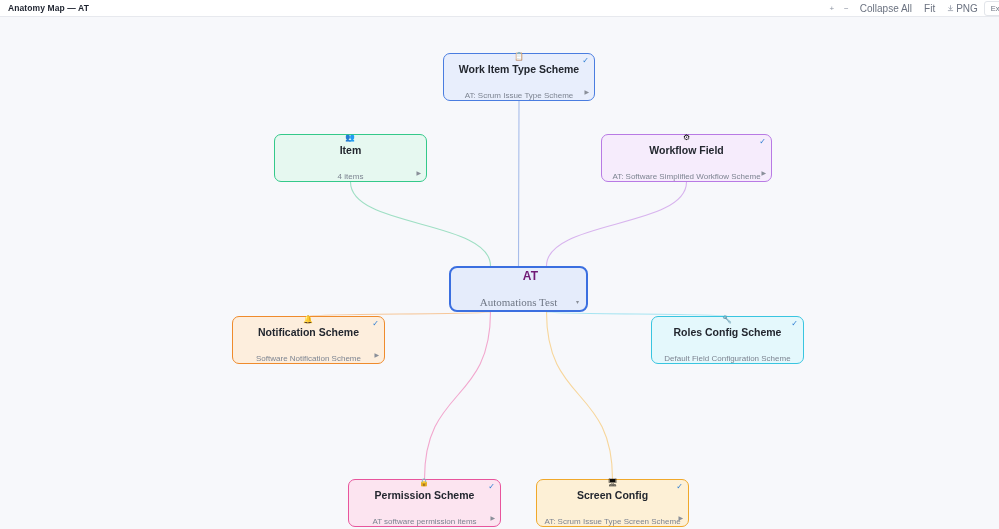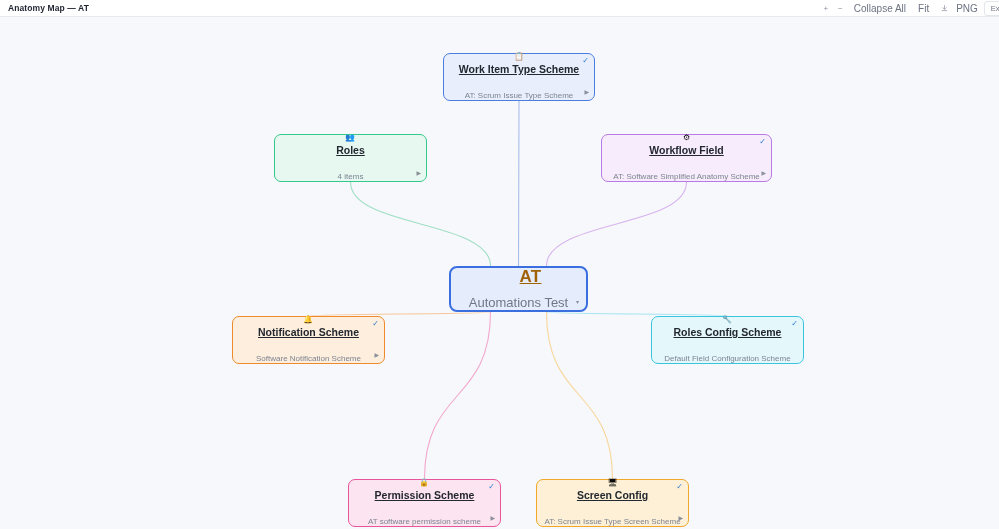--- a/index.html
+++ b/index.html
@@ -59,21 +59,21 @@
     line-height: 11px;
   }
   .tool-btn.icon-btn {
     font-size: 8px;
     color: #8b92a0;
     padding: 2px 5px;
   }
   .tool-btn.with-icon {
     display: inline-flex;
     align-items: center;
-    gap: 8px;
+    gap: 2px;
   }
   .dl-ico { display: inline-block; width: 7px; height: 7px; }
   .dl-ico svg { display: block; }
   #exit-btn {
     font-size: 7.5px;
     color: #6b7280;
     background: #ffffff;
     border: 1px solid #e2e5ea;
     border-radius: 3px;
     padding: 2px 6px;
@@ -121,21 +121,20 @@
     height: 10px;
     margin-bottom: 1px;
     opacity: 0.95;
   }
   .node-title {
     font-size: 10.5px;
     font-weight: bold;
     color: #23272f;
     line-height: 13px;
     white-space: nowrap;
-    text-decoration: underline;
   }
   .node-sub {
     font-size: 8px;
     color: #7d8491;
     line-height: 11px;
     margin-top: 14px;
     white-space: nowrap;
   }
   .node-check {
     position: absolute;
@@ -160,28 +159,29 @@
   }
 
   
   #node-root {
     background: #e5ecfb;
     border-color: #3b6fe0;
     border-width: 2px;
     border-radius: 8px;
   }
   #node-root .node-title {
-    font-size: 17px;
-    color: #a16207;
+    font-size: 12px;
+    color: #701a75;
     letter-spacing: 0.2px;
     margin-left: 24px;
   }
   #node-root .node-sub {
-    font-size: 13px;
+    font-size: 11px;
     color: #707886;
+    font-family: Liberation Serif, serif;
   }
 </style>
 </head>
 <body>
 
 <div id="app">
 
   <div id="header">
     <div id="title">Anatomy Map — AT</div>
 
@@ -221,48 +221,48 @@
         </div>
         <div class="node" style="left: 443px; top: 36px; width: 152px; height: 48px; background: rgb(232, 238, 252); border-color: rgb(74, 125, 224);">
           <div class="node-icon">📋</div>
           <div class="node-title">Work Item Type Scheme</div>
           <div class="node-sub">AT: Scrum Issue Type Scheme</div>
           <div class="node-check" style="color: rgb(43, 124, 211);">✓</div>
           <div class="node-expand">▶</div>
         </div>
         <div class="node" style="left: 274px; top: 117px; width: 153px; height: 48px; background: rgb(230, 248, 240); border-color: rgb(52, 201, 138);">
           <div class="node-icon">👥</div>
-          <div class="node-title">Roles</div>
+          <div class="node-title">Item</div>
           <div class="node-sub">4 items</div>
           <div class="node-expand">▶</div>
         </div>
         <div class="node" style="left: 601px; top: 117px; width: 171px; height: 48px; background: rgb(246, 236, 252); border-color: rgb(184, 122, 228);">
           <div class="node-icon">⚙</div>
           <div class="node-title">Workflow Field</div>
-          <div class="node-sub">AT: Software Simplified Anatomy Scheme</div>
+          <div class="node-sub">AT: Software Simplified Workflow Scheme</div>
           <div class="node-check" style="color: rgb(43, 124, 211);">✓</div>
           <div class="node-expand">▶</div>
         </div>
         <div class="node" style="left: 232px; top: 299px; width: 153px; height: 48px; background: rgb(253, 238, 221); border-color: rgb(239, 139, 44);">
           <div class="node-icon">🔔</div>
           <div class="node-title">Notification Scheme</div>
           <div class="node-sub">Software Notification Scheme</div>
           <div class="node-check" style="color: rgb(43, 124, 211);">✓</div>
           <div class="node-expand">▶</div>
         </div>
         <div class="node" style="left: 651px; top: 299px; width: 153px; height: 48px; background: rgb(228, 248, 252); border-color: rgb(57, 197, 224);">
           <div class="node-icon">🔧</div>
           <div class="node-title">Roles Config Scheme</div>
           <div class="node-sub">Default Field Configuration Scheme</div>
           <div class="node-check" style="color: rgb(43, 124, 211);">✓</div>
         </div>
         <div class="node" style="left: 348px; top: 462px; width: 153px; height: 48px; background: rgb(252, 228, 240); border-color: rgb(232, 85, 156);">
           <div class="node-icon">🔒</div>
           <div class="node-title">Permission Scheme</div>
-          <div class="node-sub">AT software permission scheme</div>
+          <div class="node-sub">AT software permission items</div>
           <div class="node-check" style="color: rgb(43, 124, 211);">✓</div>
           <div class="node-expand">▶</div>
         </div>
         <div class="node" style="left: 536px; top: 462px; width: 153px; height: 48px; background: rgb(253, 240, 214); border-color: rgb(240, 168, 42);">
           <div class="node-icon">🖥</div>
           <div class="node-title">Screen Config</div>
           <div class="node-sub">AT: Scrum Issue Type Screen Scheme</div>
           <div class="node-check" style="color: rgb(43, 124, 211);">✓</div>
           <div class="node-expand">▶</div>
         </div>

